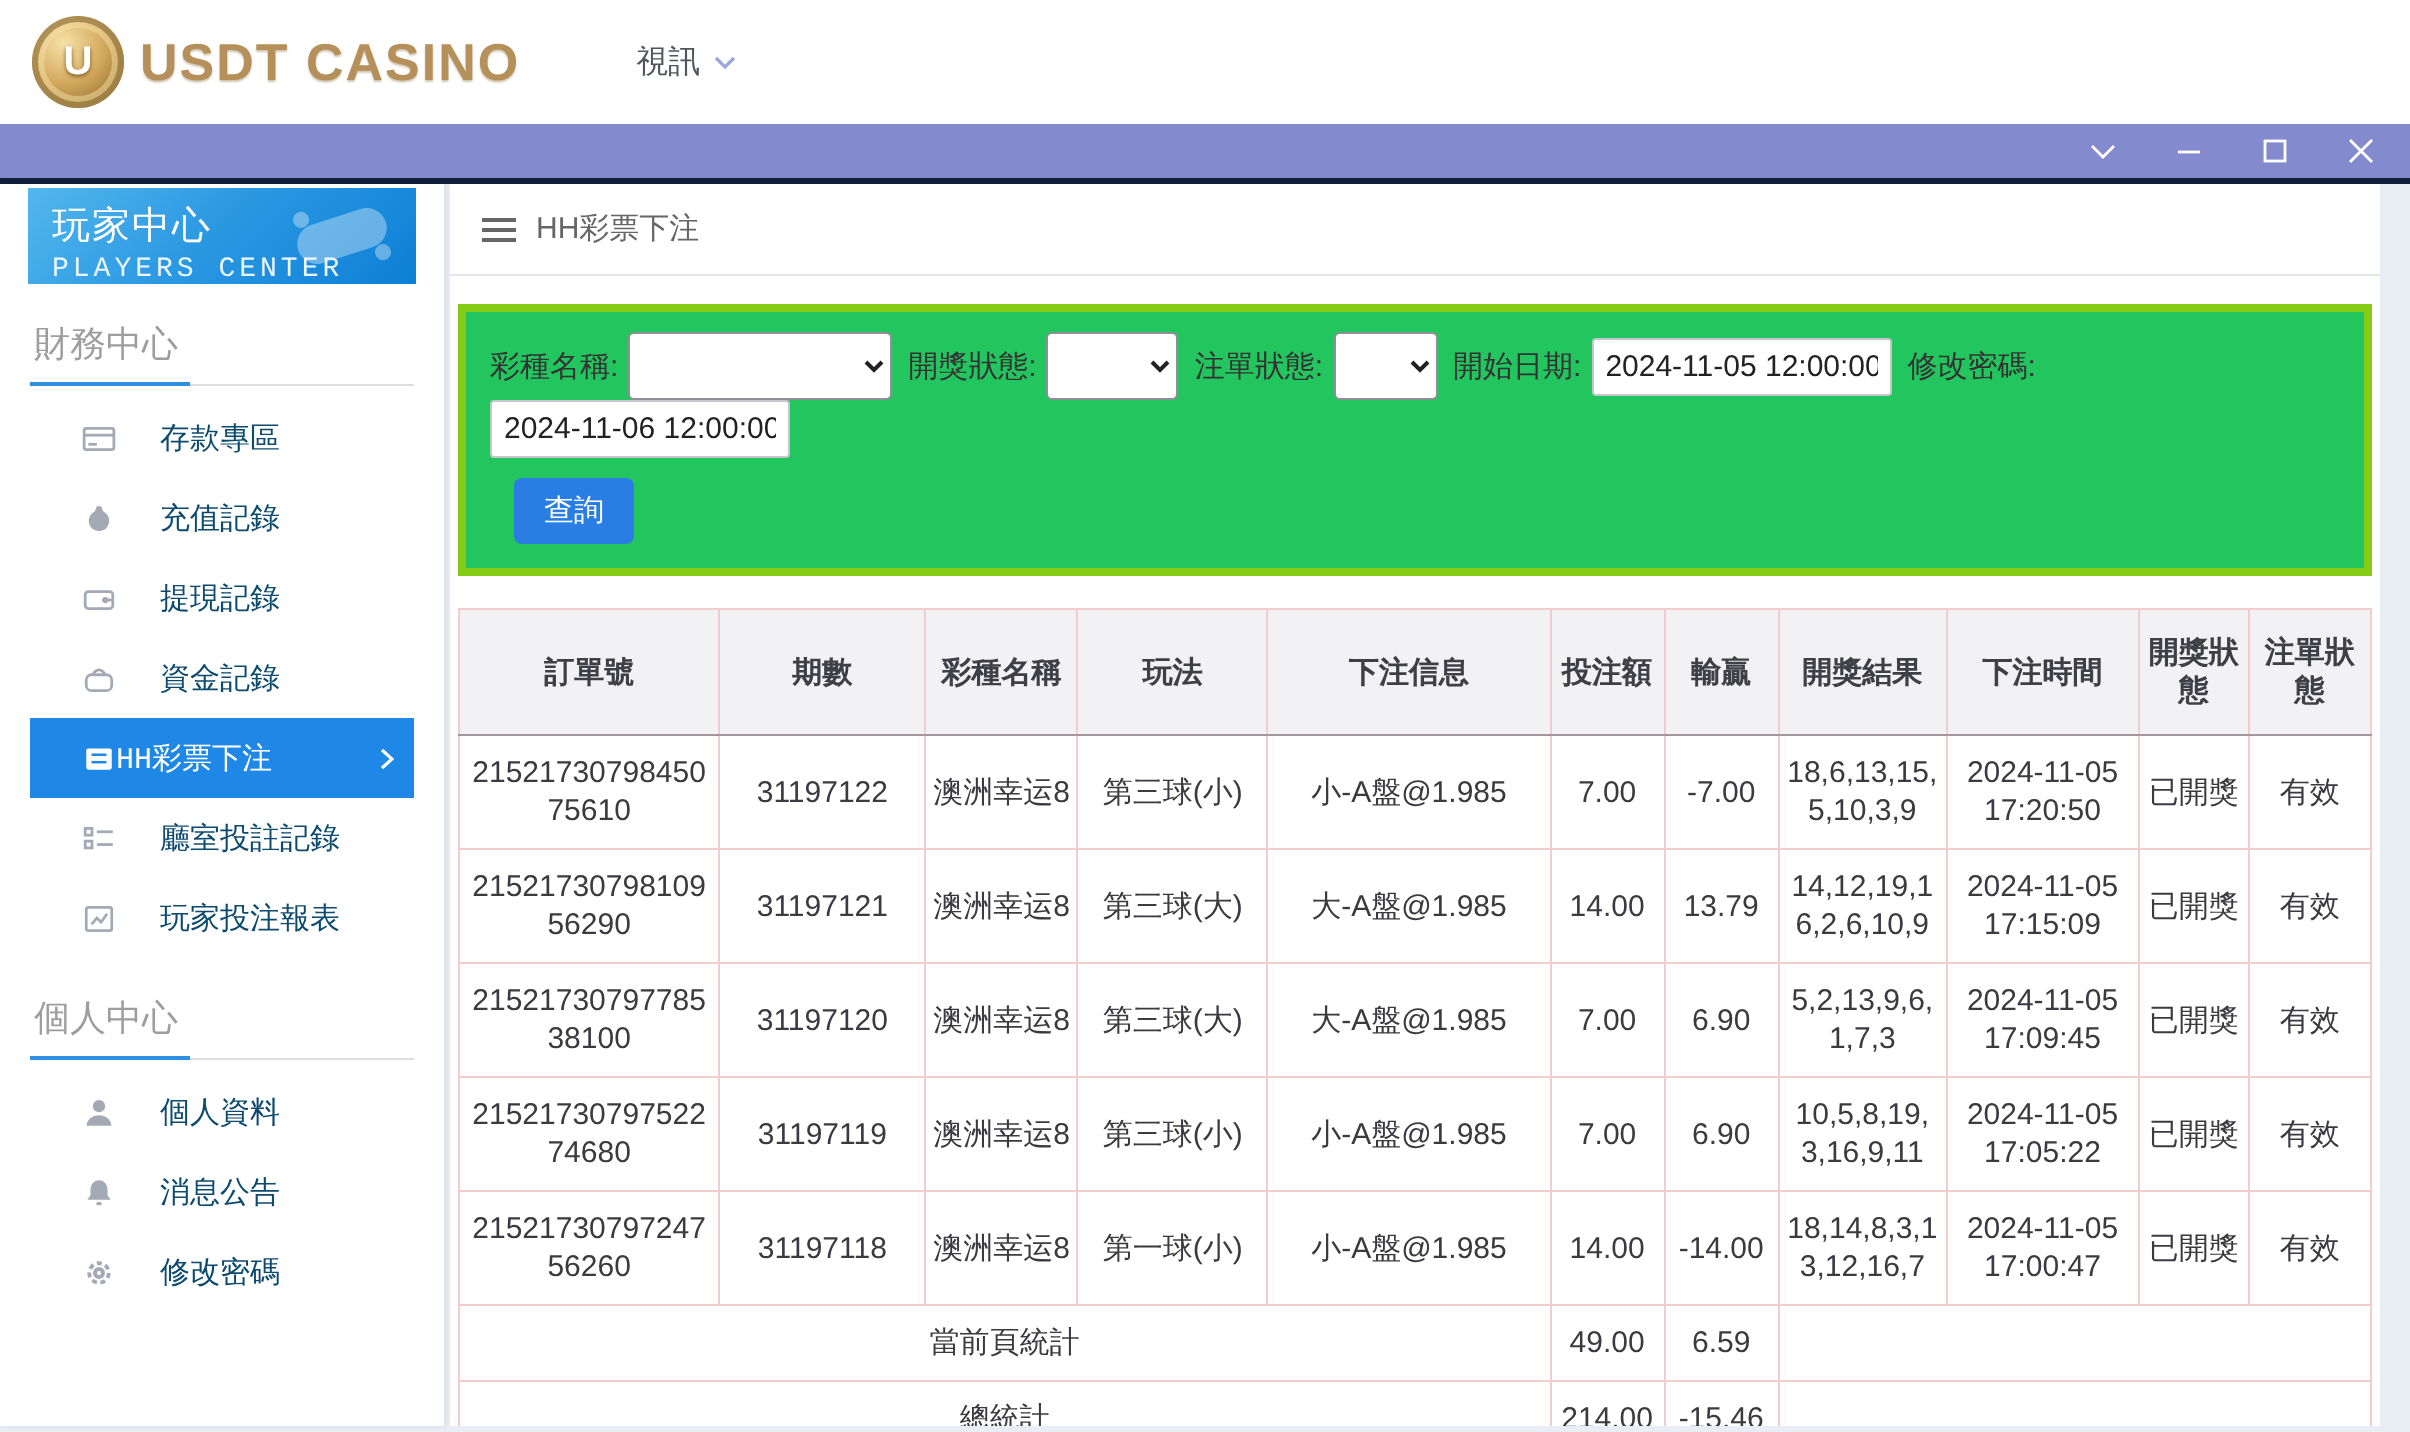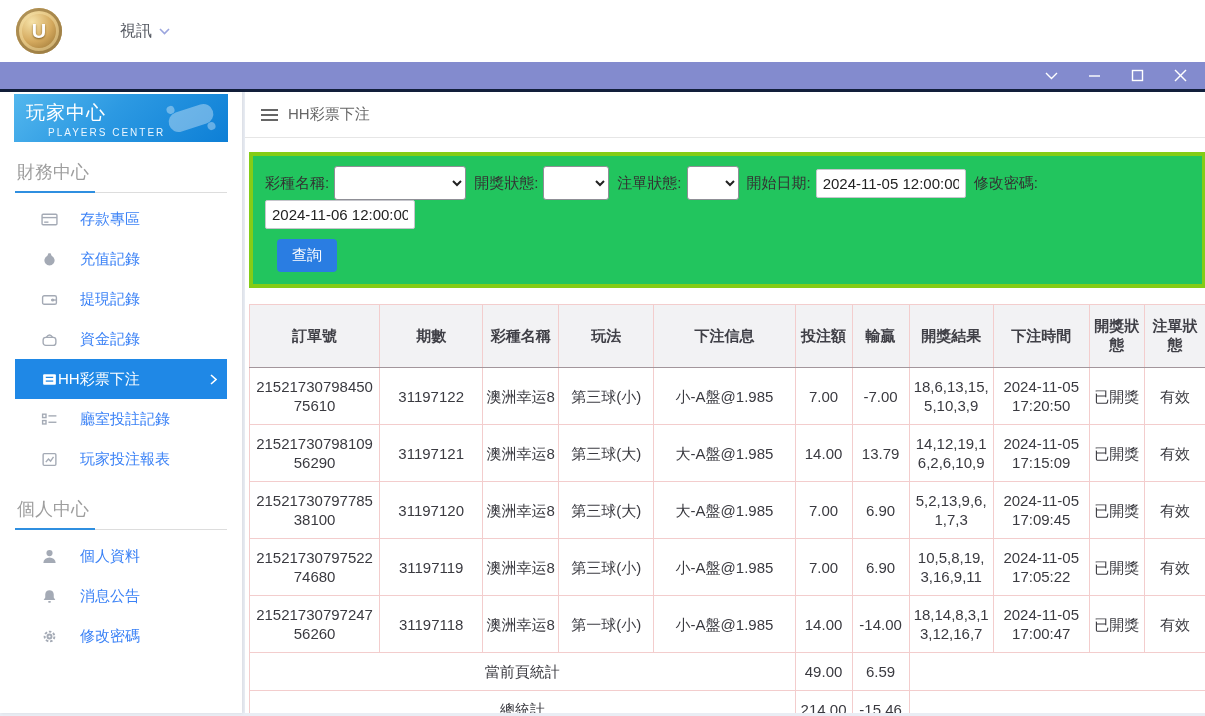--- a/index.html
+++ b/index.html
@@ -20,35 +20,35 @@
   .nav-item { display:flex; align-items:center; gap:7px; font-size:16px; color:#51555e; cursor:pointer; }
   .nav-item svg { display:block; }
 
   
   .titlebar { height:30px; background:#838bce; border-bottom:3px solid #121f3b;
     display:flex; align-items:center; justify-content:flex-end; gap:30px; padding-right:18px; }
   .winctl { cursor:pointer; display:flex; align-items:center; }
 
   
   .main { display:flex; height:621px; }
-  .sidebar { width:242px; background:#fff; flex:none; box-shadow:1px 0 3px rgba(0,0,0,.08); overflow:hidden; }
+  .sidebar { width:222px; background:#fff; flex:none; box-shadow:1px 0 3px rgba(0,0,0,.08); overflow:hidden;font-family:Liberation Mono, monospace; }
   .content { width:965px; margin-left:3px; background:#fff; flex:none; overflow:hidden; }
 
   
   .sb-header { margin:2px 14px 0 14px; height:48px; position:relative; overflow:hidden;
     background:linear-gradient(135deg,#53b7ee 0%,#2c99e2 45%,#0d7fd6 100%); padding:6px 0 0 12px; }
   .sb-title { color:#fff; font-size:19px; letter-spacing:1px; }
-  .sb-sub { color:#eaf6ff; font-size:10px; letter-spacing:2px; margin-top:1px;margin-left:22px; }
+  .sb-sub { color:#eaf6ff; font-size:14px; letter-spacing:2px; margin-top:1px; }
   .sb-header svg.pad { position:absolute; right:6px; top:4px; opacity:.35; }
   .sb-section { margin:18px 15px 0 15px; }
   .sb-section-title { font-size:18px; color:#9e9e9e; padding:0 0 8px 2px; }
   .sb-underline { border-bottom:1px solid #ddd; position:relative; height:0; }
   .sb-underline i { position:absolute; left:0; top:-1px; width:80px; border-bottom:2px solid #2f8fe0; }
   .menu { margin:6px 15px 0 15px; }
-  .mi { height:40px; display:flex; align-items:center; padding:0 10px 0 26px; color:#3b82f6;
+  .mi { height:40px; display:flex; align-items:center; padding:0 10px 0 26px; color:#0c4a6e;
     font-size:15px; cursor:pointer; }
   .mi .icn { width:17px; height:17px; flex:none; margin-right:22px; }
   .mi.active { background:#1f88e6; color:#fff; }
   .mi.active .arrow { margin-left:auto; }
   .icn { stroke:#a4aab5; fill:none; stroke-width:1.3; }
   .icn.fill { fill:#a4aab5; stroke:none; }
 
   
   .crumb { height:46px; border-bottom:1px solid #e6e6e6; display:flex; align-items:center;
     padding-left:16px; gap:10px; }
@@ -83,20 +83,21 @@
     display:flex; align-items:center; justify-content:space-between; padding:0 14px; }
 </style>
 </head>
 <body>
 
 <div class="topbar">
   <div class="logo">
     <div class="coin">
       <span>U</span>
     </div>
+    <div class="brand-text">USDT CASINO</div>
   </div>
   <div class="nav">
 
       <div class="nav-item">
         <span>首頁</span>
         <svg class="chev" width="11" height="7" viewBox="0 0 11 7">
           <polyline points="1,1 5.5,5.5 10,1" fill="none" stroke="#9ba5de" stroke-width="1.6"></polyline>
         </svg>
       </div>
 

